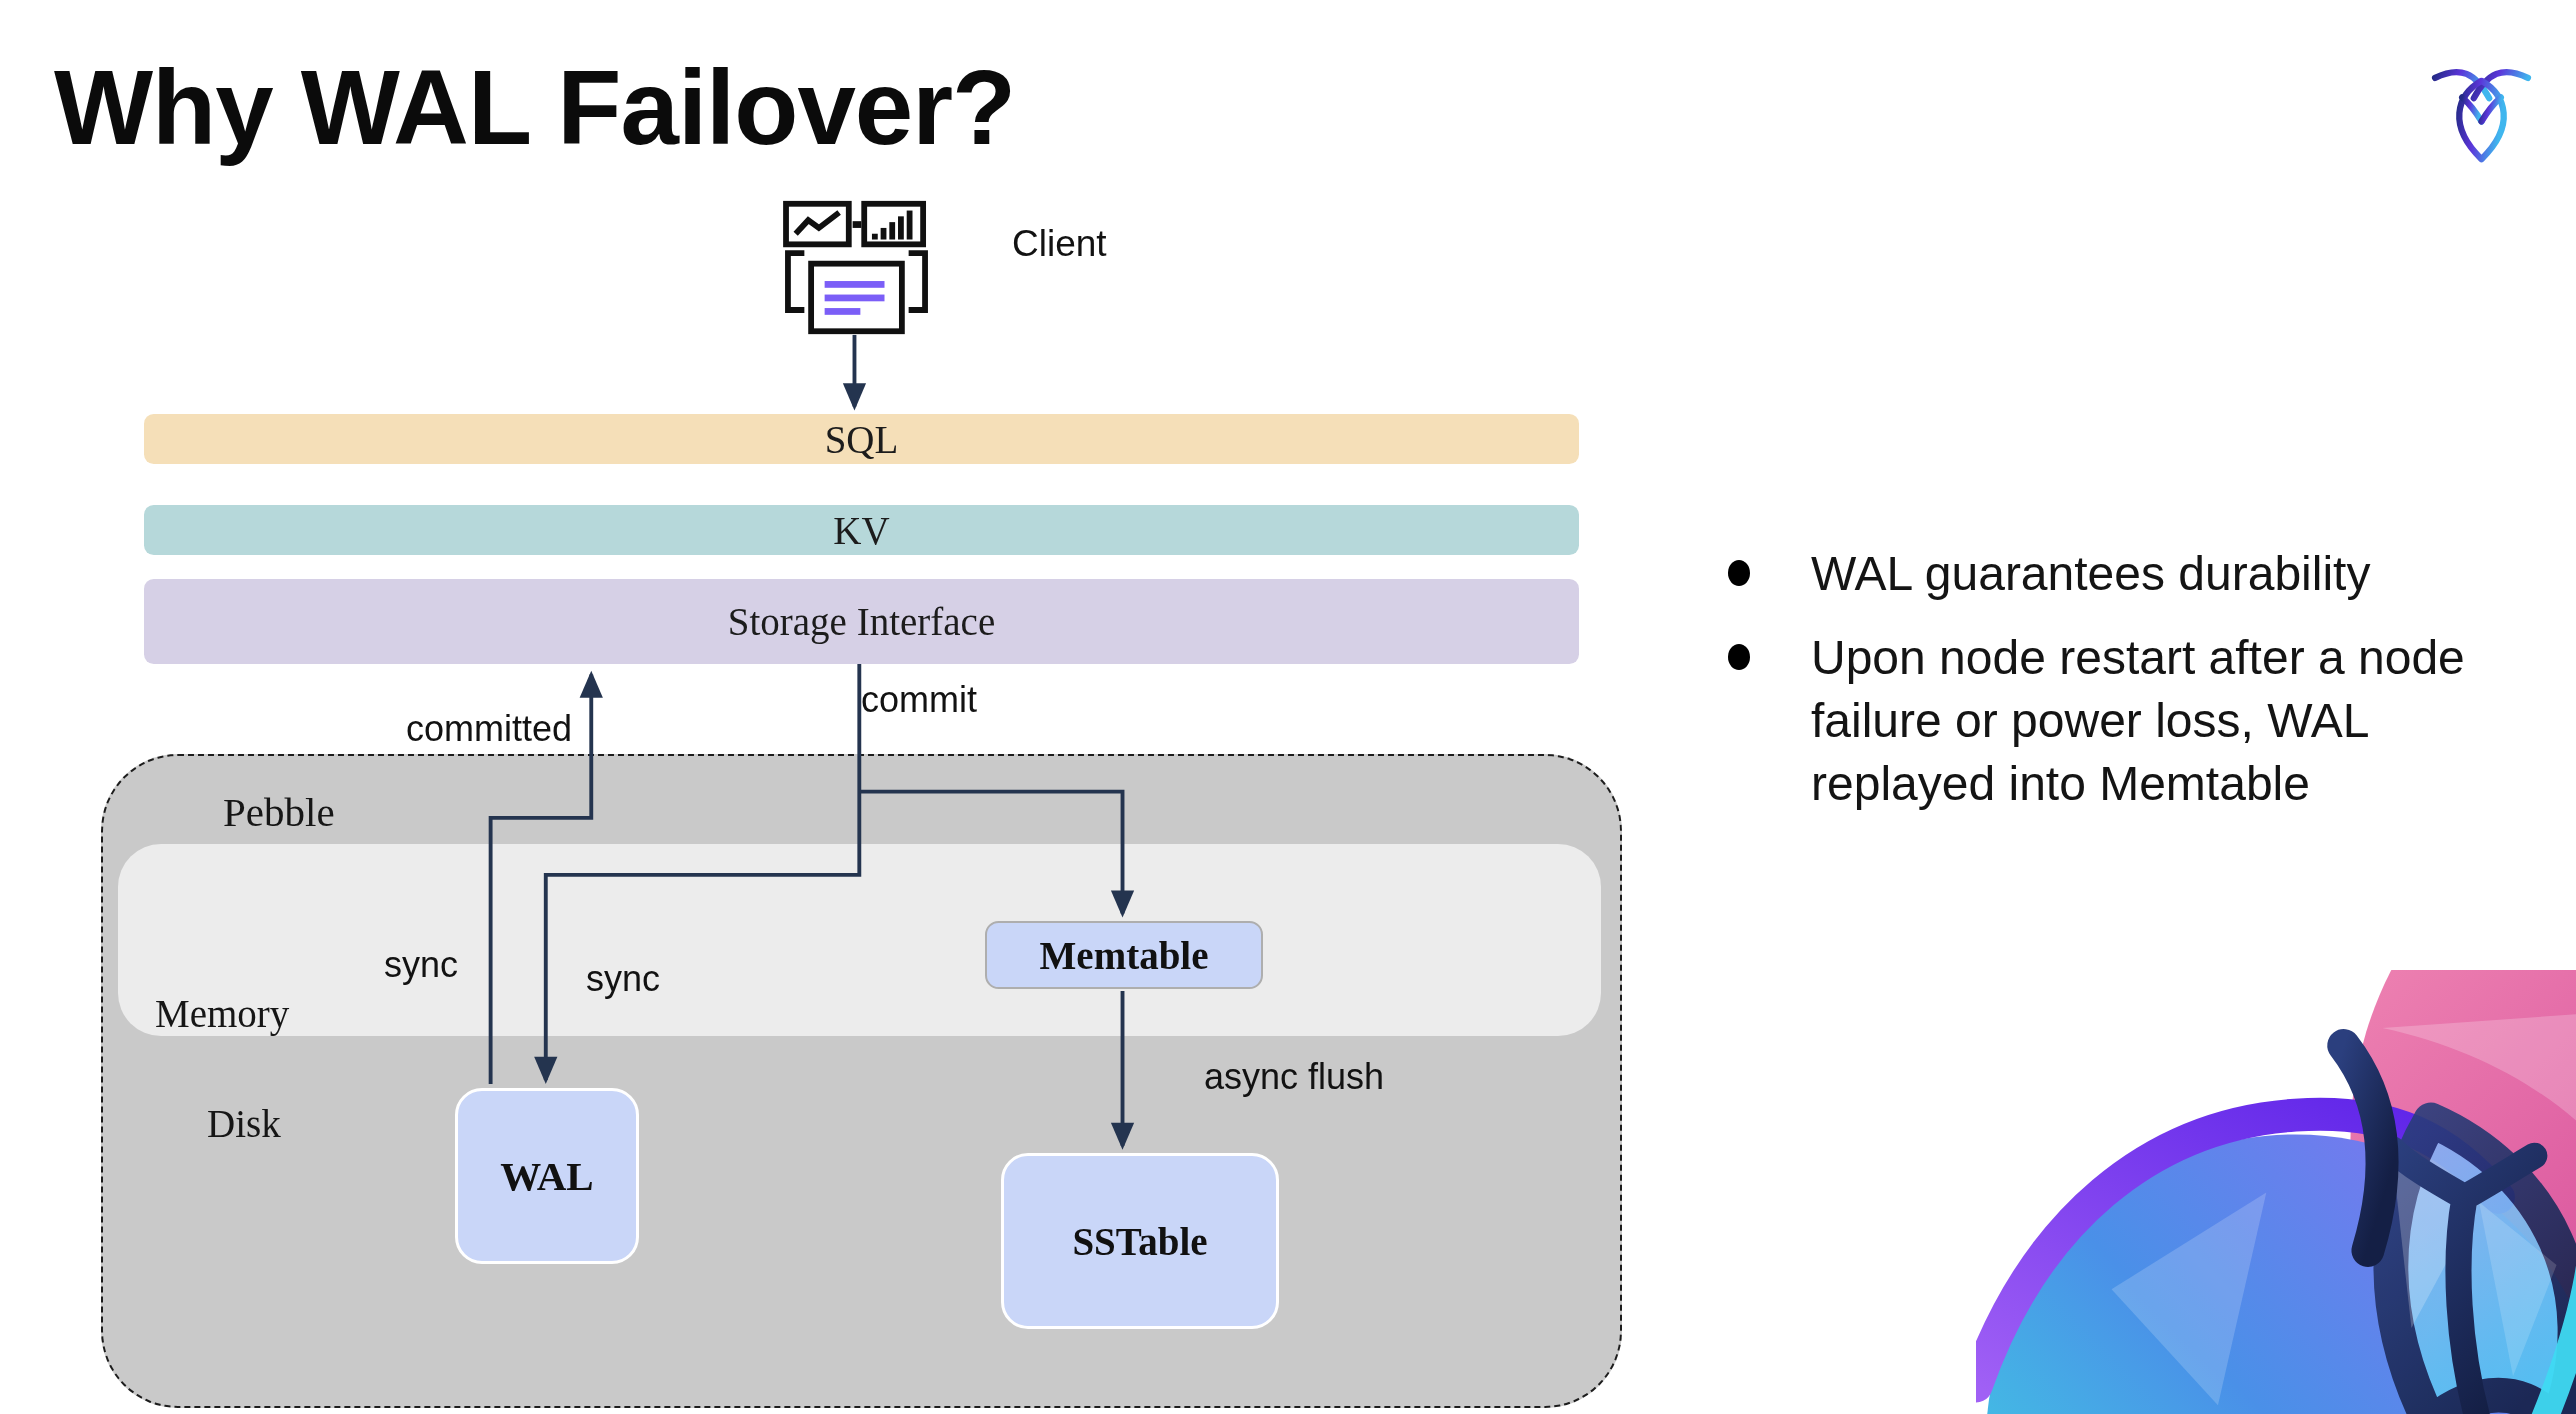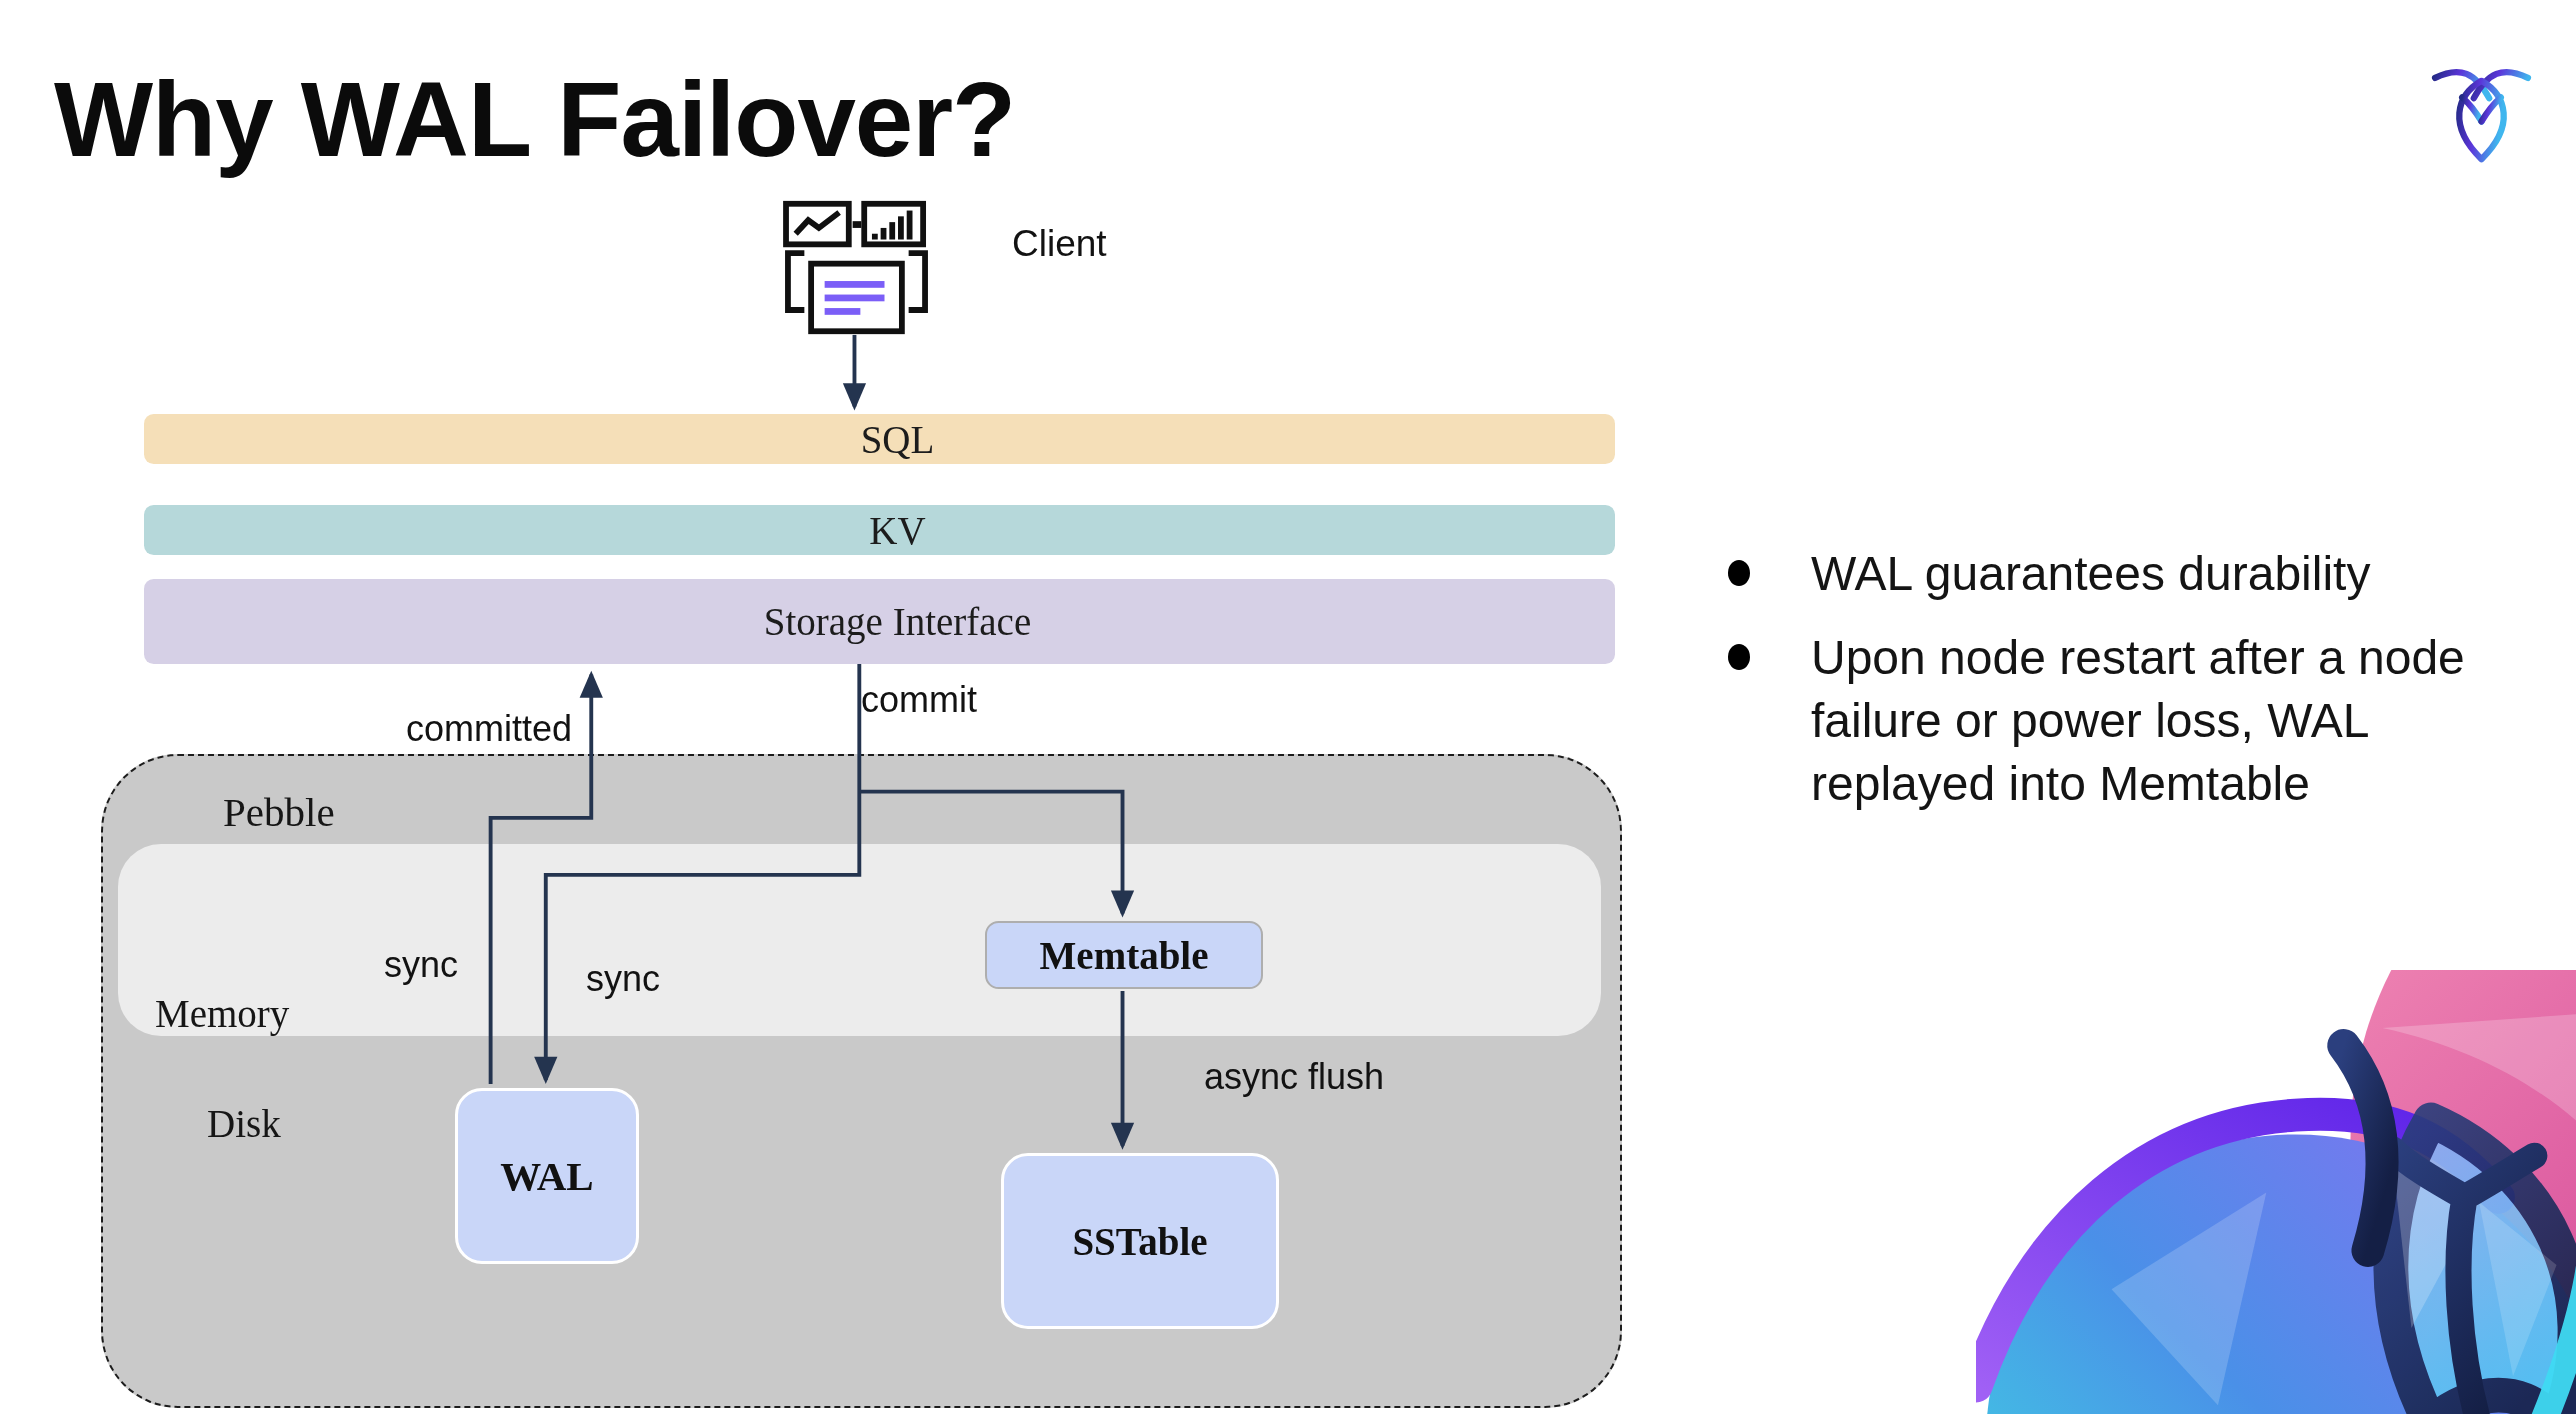--- a/index.html
+++ b/index.html
@@ -6,29 +6,29 @@
   .canvas{
     position:relative;width:2576px;height:1415px;background:#ffffff;
     overflow:hidden;font-family:"Liberation Sans","DejaVu Sans",sans-serif;
   }
   .abs{position:absolute;}
 
   
   .title{
     left:54px;top:50px;
     font-size:105px;font-weight:800;letter-spacing:-1px;
-    color:#0b0b0b;line-height:1.1;white-space:nowrap;margin-top:12px;
+    color:#0b0b0b;line-height:1.1;white-space:nowrap;
   }
 
   
   .bar{
     left:144px;width:1435px;border-radius:9.7px;
     display:flex;align-items:center;justify-content:center;
     font-family:"Liberation Serif","DejaVu Serif",serif;
-    font-size:39px;color:#1c1c1c;z-index:3;padding-left:36px;
+    font-size:39px;color:#1c1c1c;z-index:3;
   }
   .bar.sql{top:414px;height:50px;background:#f5dfb8;}
   .bar.kv{top:505px;height:50px;background:#b6d8da;}
   .bar.storage{top:579px;height:85px;background:#d6d0e6;}
 
   
   .pebble{
     left:101px;top:754px;width:1521px;height:654px;
     background:#c9c9c9;border:2.9px dashed #1c1c1c;border-radius:77px;
     box-sizing:border-box;z-index:1;

